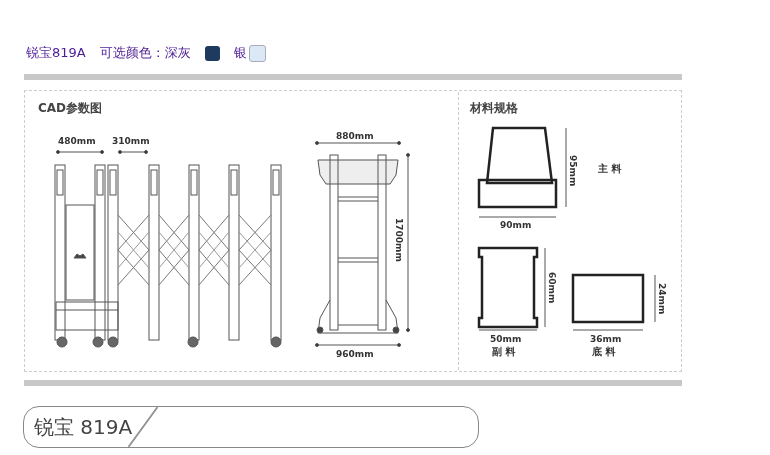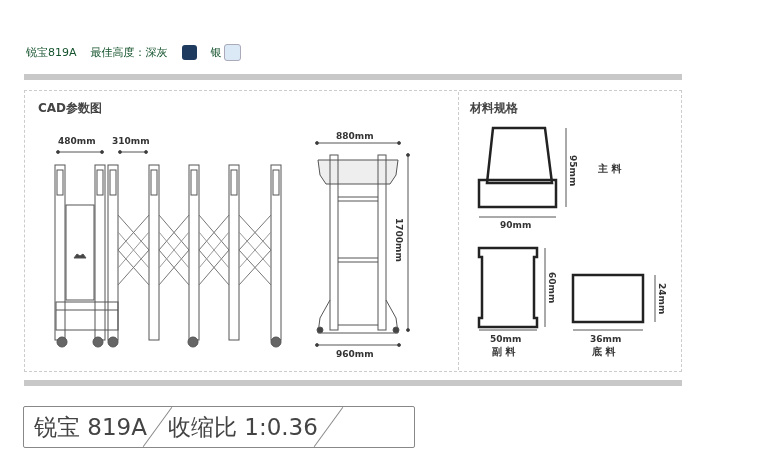--- a/index.html
+++ b/index.html
@@ -1,38 +1,38 @@
 <!DOCTYPE html>
 <html><head>
 <meta charset="utf-8">
 <style>
   html,body{margin:0;padding:0;background:#fff;}
   body{width:770px;height:455px;position:relative;overflow:hidden;font-family:"DejaVu Sans","Liberation Sans",sans-serif;color:#555;}
-  .header{position:absolute;left:26px;top:44px;font-size:11px;color:#14532d;display:flex;align-items:center;white-space:nowrap;text-align:center;}
+  .header{position:absolute;left:26px;top:44px;font-size:13px;color:#4c1d95;display:flex;align-items:center;white-space:nowrap;text-align:center;}
   .header span{margin-right:14px;}
   .header .colors{display:flex;align-items:center;margin-right:0;}
   .swatch{display:inline-block;width:15px;height:15px;border-radius:3px;margin:0 2px;vertical-align:middle;}
   .bar{position:absolute;left:24px;width:658px;height:6px;background:#c8c8c8;}
   .frame{position:absolute;left:24px;top:90px;width:658px;height:282px;border:1px dashed #ccc;box-sizing:border-box;}
   .divider{position:absolute;left:458px;top:92px;height:278px;border-left:1px dashed #ccc;}
   .sec-title{position:absolute;font-size:12px;color:#444;font-weight:bold;}
   svg{position:absolute;overflow:visible;}
   .dim{font-size:9px;font-weight:bold;fill:#333;font-family:"DejaVu Sans",sans-serif;}
   .lbl{font-size:10px;font-weight:bold;fill:#333;font-family:"DejaVu Sans",sans-serif;}
-  .specs{position:absolute;left:23px;top:406px;height:42px;width:392px;border:1.5px solid #888;border-radius:2px;box-sizing:border-box;display:flex;align-items:center;font-size:23px;color:#444;}
+  .specs{position:absolute;left:23px;top:406px;height:42px;width:456px;border:1.5px solid #888;border-radius:16px;box-sizing:border-box;display:flex;align-items:center;font-size:20px;color:#444;}
   .spec{flex:0 0 auto;padding:0 10px;white-space:nowrap;}
   .slash{width:1px;height:42px;background:#888;transform:skewX(-20deg) rotate(20deg);}
 </style>
 </head>
 <body>
 
 <div class="header">
   <span>锐宝819A</span>
   <span class="colors">
-    <span style="margin-right:0">最佳高度：</span>
+    <span style="margin-right:0">可选颜色：</span>
     <span style="margin-right:12px">深灰</span>
     <span class="swatch" style="background:#1f3a5f;"></span>
     <span style="margin-right:0">银</span>
     <span class="swatch" style="background:#dbe8f5;border:1px solid #aab;"></span>
   </span>
 </div>
 
 <div class="bar" style="top:74px;"></div>
 <div class="frame"></div>
 <div class="divider"></div>
@@ -141,15 +141,14 @@
   <text class="dim" x="490" y="342">50mm</text>
   <text class="lbl" x="492" y="355">副 料</text>
   <text class="dim" transform="translate(659,283) rotate(90)">24mm</text>
   <text class="dim" x="590" y="342">36mm</text>
   <text class="lbl" x="592" y="355">底 料</text>
 </svg>
 
 <div class="specs">
   <span class="spec">锐宝 819A</span>
   <span class="slash"></span>
-  <span class="spec">收缩比 1:0.36</span>
   <span class="slash"></span>
 </div>
 
 </body></html>

